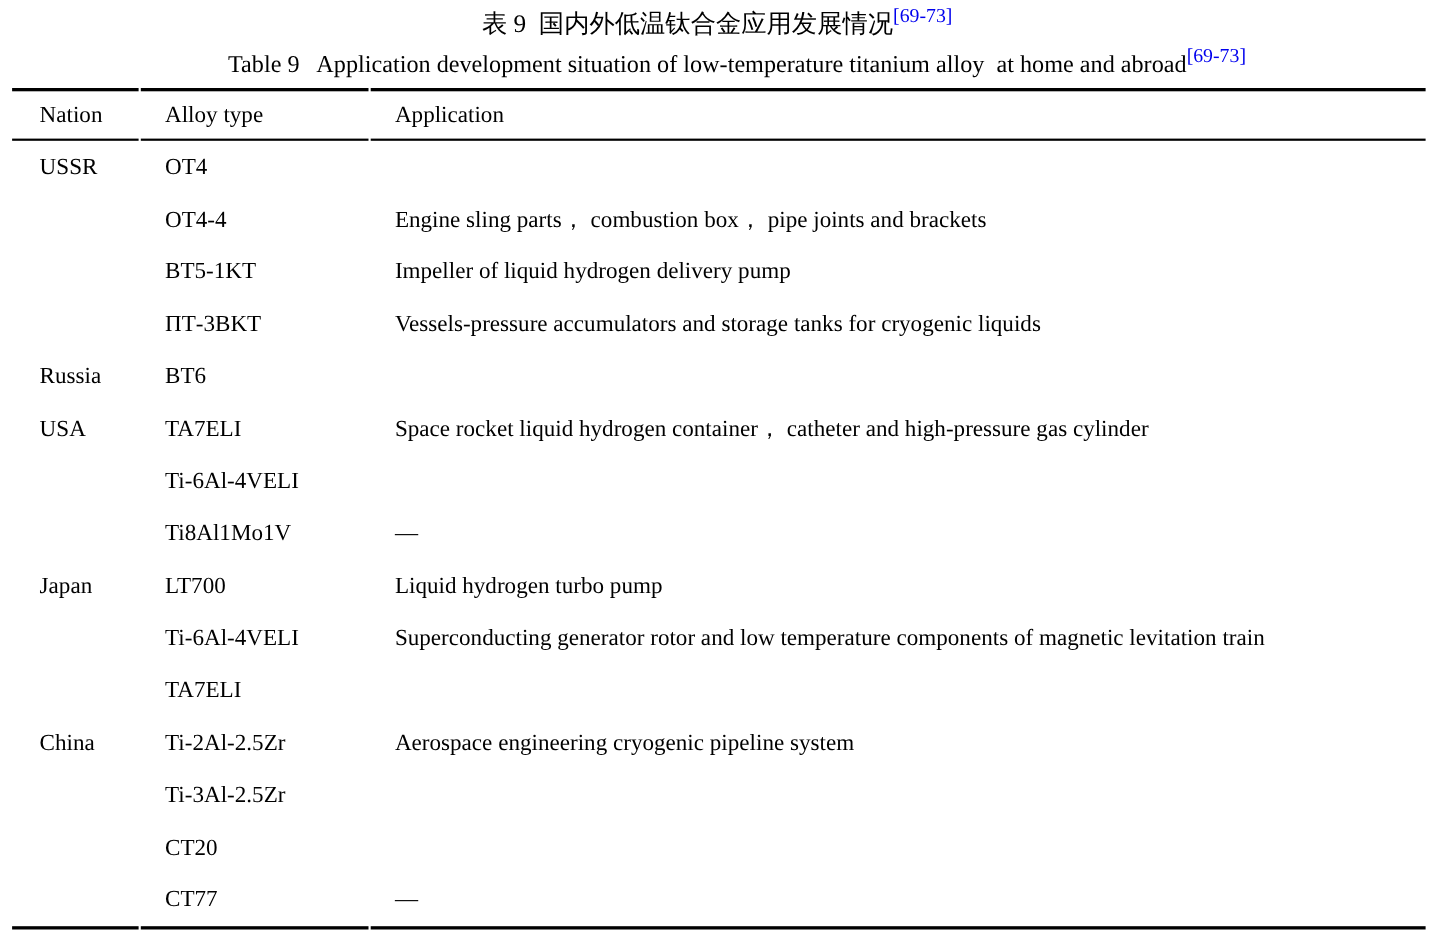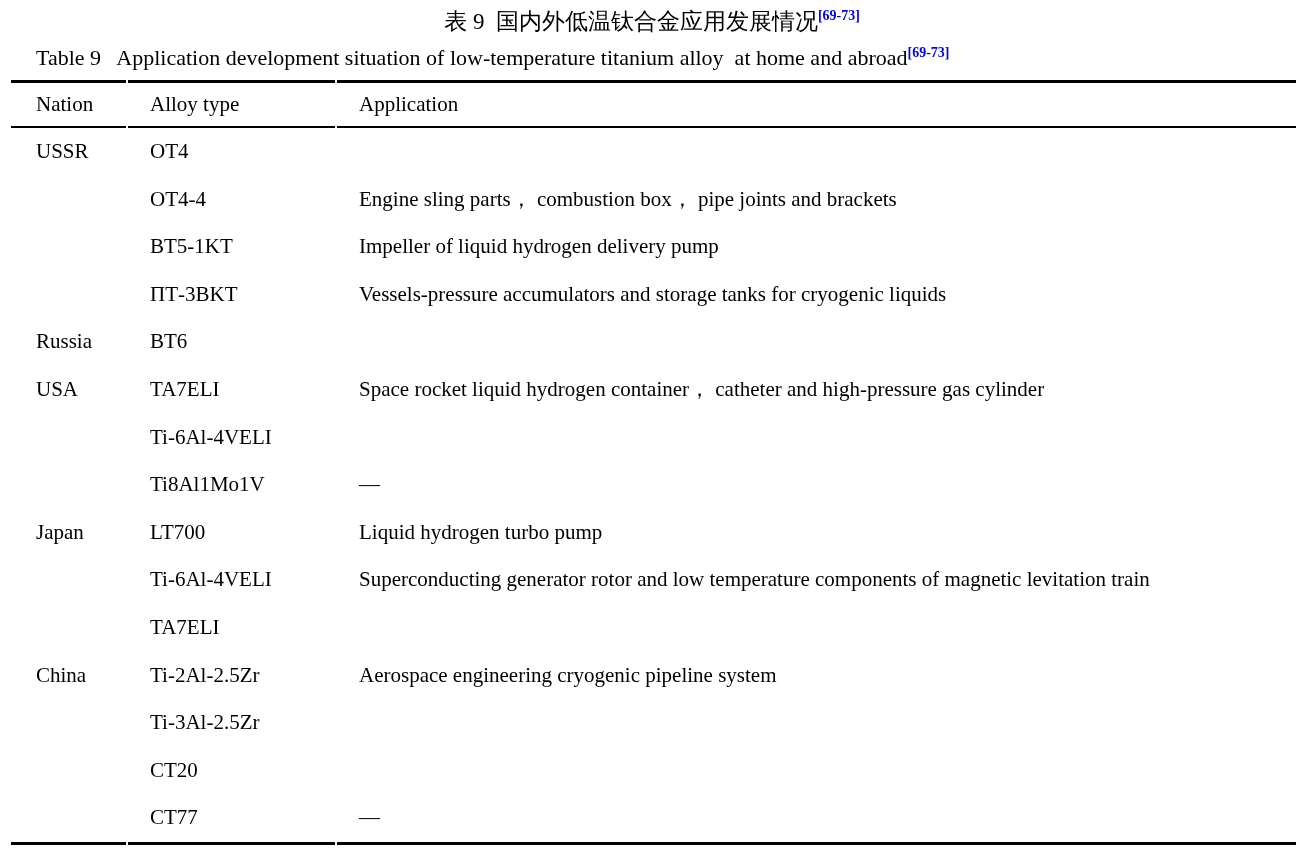--- a/index.html
+++ b/index.html
@@ -12,31 +12,31 @@
   }
   .title-zh {
     padding-top: 7px;
     text-align: center;
     font-size: 23px;
     line-height: 30px;
     white-space: pre-wrap;
   }
   .title-en {
     margin-top: 6px;
+    text-align: center;
     font-size: 22px;
     line-height: 30px;
     white-space: pre-wrap;
     padding-left: 36px;
   }
   sup.ref {
-    font-size: 14px;
+    font-size: 18px;
     vertical-align: super;
     line-height: 0;
     white-space: nowrap;
-    font-weight: bold;
   }
   .table-wrap {
     margin: 7px 0 0 11px;
     width: 1285px;
   }
   .hrule { display: flex; gap: 2px; width: 100%; }
   .hrule i { display: block; background: #000; height: 100%; }
   .hrule .seg1 { width: 115px; }
   .hrule .seg2 { width: 207px; }
   .hrule .seg3 { flex: 1; }

